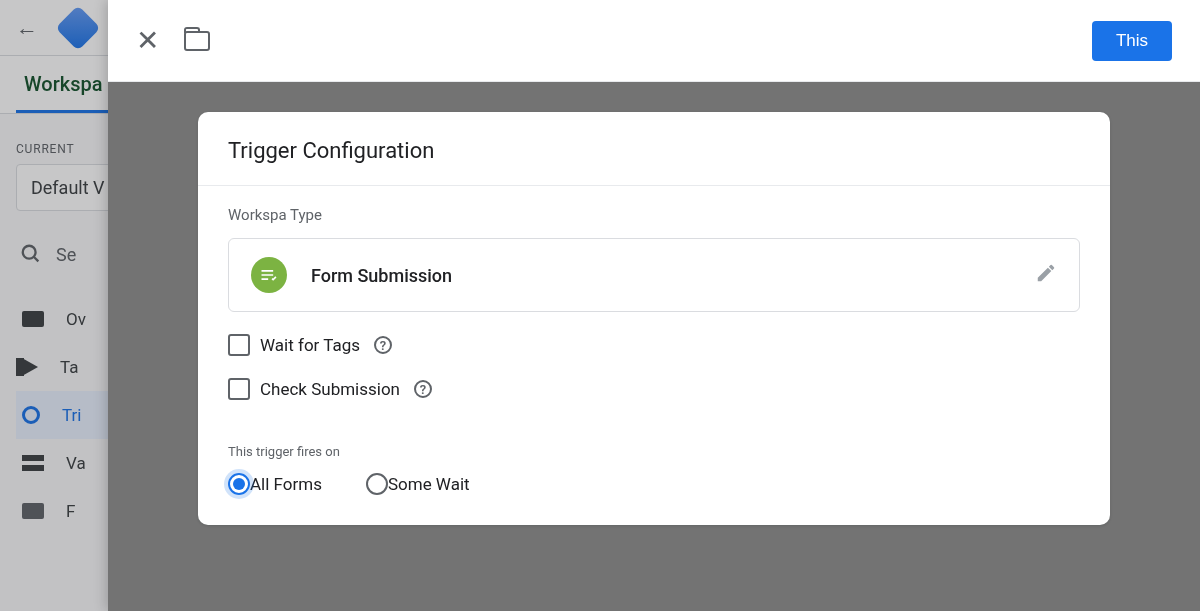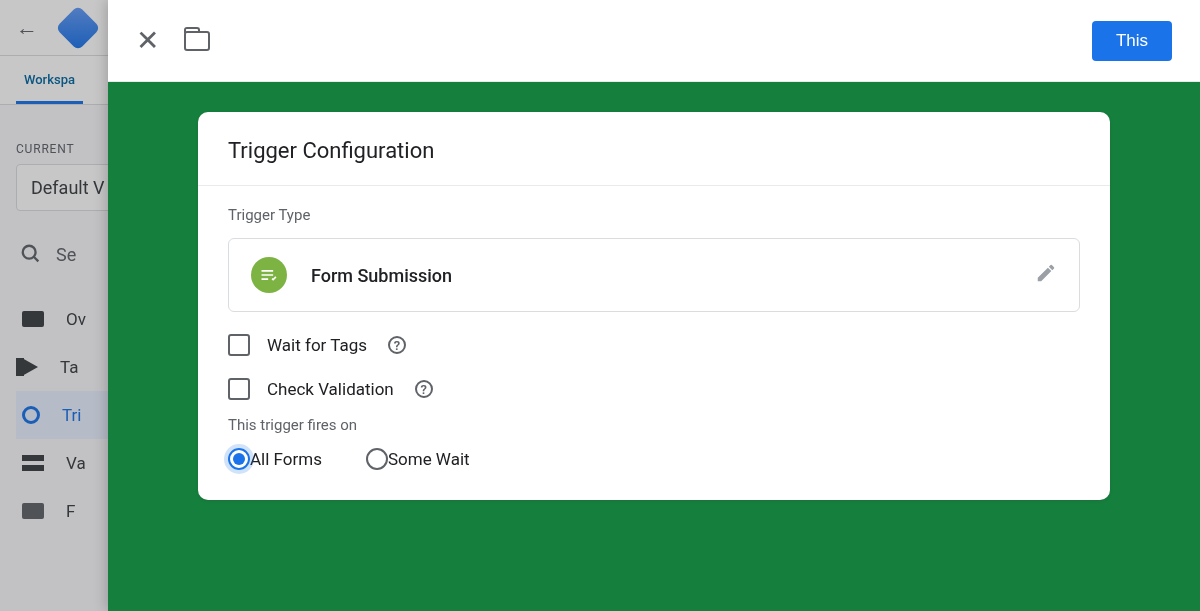--- a/index.html
+++ b/index.html
@@ -32,21 +32,21 @@
     border-radius:6px;
   }
   .bg-tabs {
     position:absolute; top:56px; left:0; width:1200px;
     display:flex; padding:0 16px;
     background:#fff;
     border-bottom:1px solid #dadce0;
   }
   .bg-tab {
     padding:16px 8px 14px;
-    font-size:13px; color:#0369a1; font-weight:500;
+    font-size:20px; color:#14532d; font-weight:500;
     border-bottom:3px solid #1a73e8;
   }
   .bg-side {
     position:absolute; top:110px; left:0; width:280px;
     padding:16px;
   }
   .bg-side-label {
     font-size:12px; color:#5f6368; letter-spacing:0.8px;
     margin:16px 0 8px;
   }
@@ -125,21 +125,21 @@
     content:''; position:absolute; top:-6px; left:-2px;
     width:12px; height:4px; border:2px solid #5f6368; border-bottom:none;
     border-radius:3px 3px 0 0;
   }
   .save-btn {
     margin-left:auto; background:#1a73e8; color:#fff;
     border:none; border-radius:4px; padding:10px 24px;
     font-size:17px; font-weight:500; cursor:pointer;
   }
 
-  .modal-body { background:#15803d; padding:30px 90px; height:calc(611px - 82px); }
+  .modal-body { background:#737373; padding:30px 90px; height:calc(611px - 82px); }
   .card {
     background:#fff; border-radius:10px;
     box-shadow:0 1px 3px rgba(60,64,67,0.15), 0 1px 2px rgba(60,64,67,0.1);
     padding:0;
   }
   .card-title {
     font-size:22px; color:#202124; padding:26px 30px 22px;
     border-bottom:1px solid #e8eaed;
   }
   .card-content { padding:20px 30px 30px; }
@@ -150,32 +150,32 @@
   }
   .type-icon {
     width:36px; height:36px; border-radius:50%; background:#7cb342;
     display:flex; align-items:center; justify-content:center;
   }
   .type-icon svg { width:20px; height:20px; fill:#fff; }
   .type-label { font-size:18px; font-weight:500; color:#202124; }
   .edit-icon { margin-left:auto; color:#5f6368; }
   .edit-icon svg { width:22px; height:22px; fill:#9aa0a6; }
 
-  .check-row { display:flex; align-items:center; gap:17px; margin-top:22px; font-size:17px; }
+  .check-row { display:flex; align-items:center; gap:10px; margin-top:22px; font-size:17px; }
   .checkbox {
     width:22px; height:22px; border:2.5px solid #5f6368; border-radius:3px;
     cursor:pointer;
   }
   .help-icon {
     width:18px; height:18px; border:2px solid #5f6368; border-radius:50%;
     display:inline-flex; align-items:center; justify-content:center;
     font-size:13px; color:#5f6368; font-weight:600; margin-left:4px;
   }
 
-  .fires-label { font-size:15px; color:#5f6368; margin-top:16px; }
+  .fires-label { font-size:13px; color:#5f6368; margin-top:44px; }
   .radio-row { display:flex; gap:44px; margin-top:14px; align-items:center; }
   .radio-opt { display:flex; align-items:center; gap:0; font-size:17px; cursor:pointer; }
   .radio {
     width:22px; height:22px; border-radius:50%;
     border:2.5px solid #5f6368; position:relative;
   }
   .radio.selected { border-color:#1a73e8; }
   .radio.selected::after {
     content:''; position:absolute; top:3px; left:3px;
     width:12px; height:12px; background:#1a73e8; border-radius:50%;
@@ -238,21 +238,21 @@
     <div class="modal-title-wrap">
       <span class="folder-icon"></span>
     </div>
     <button class="save-btn">This</button>
   </div>
 
   <div class="modal-body">
     <div class="card">
       <div class="card-title">Trigger Configuration</div>
       <div class="card-content">
-        <div class="field-label">Trigger Type</div>
+        <div class="field-label">Workspa Type</div>
         <div class="type-row">
           <span class="type-icon">
             <svg viewBox="0 0 24 24">
                 <path d="M3 6h14v2H3zM3 11h14v2H3zM3 16h8v2H3z"></path>
                 <path d="M18 18l2 2 4-4-1.4-1.4L20 17.2l-0.6-0.6z" transform="translate(-3 -1)"></path>
               </svg>
           </span>
           <span class="type-label">Form Submission</span>
           <span class="edit-icon">
             <svg viewBox="0 0 24 24">
@@ -261,21 +261,21 @@
           </span>
         </div>
 
         <div class="check-row">
           <span class="checkbox"></span>
           <span>Wait for Tags</span>
           <span class="help-icon">?</span>
         </div>
         <div class="check-row">
           <span class="checkbox"></span>
-          <span>Check Validation</span>
+          <span>Check Submission</span>
           <span class="help-icon">?</span>
         </div>
 
         <div class="fires-label">This trigger fires on</div>
         <div class="radio-row">
           <div class="radio-opt">
             <span class="radio selected selected-outer"></span>
             <span>All Forms</span>
           </div>
           <div class="radio-opt">

